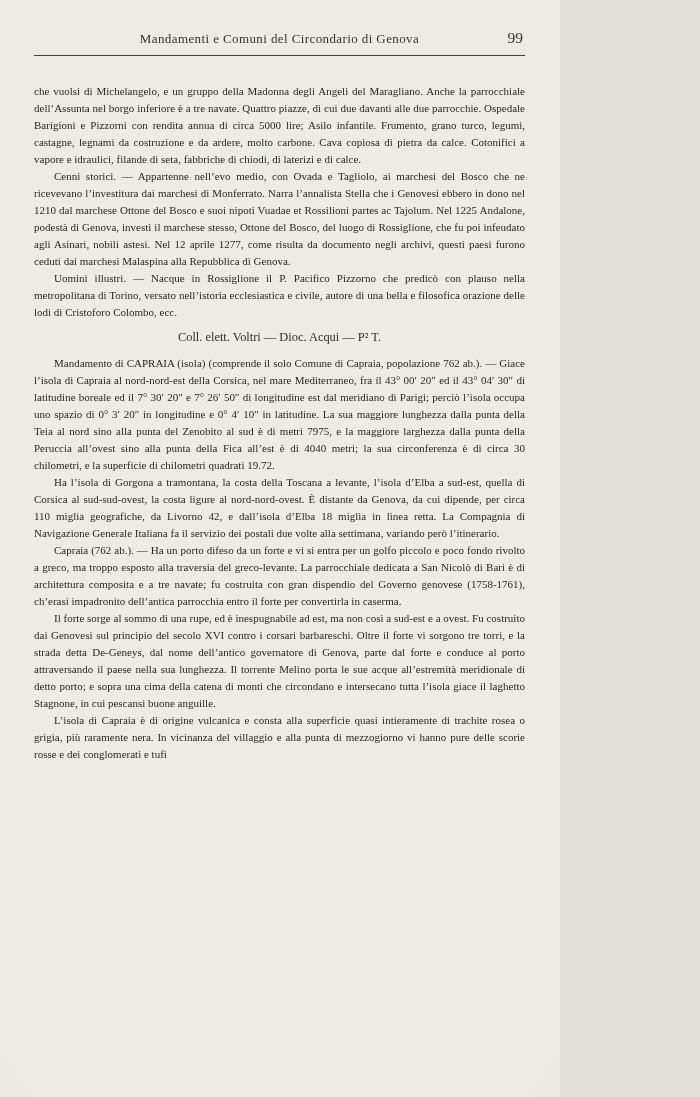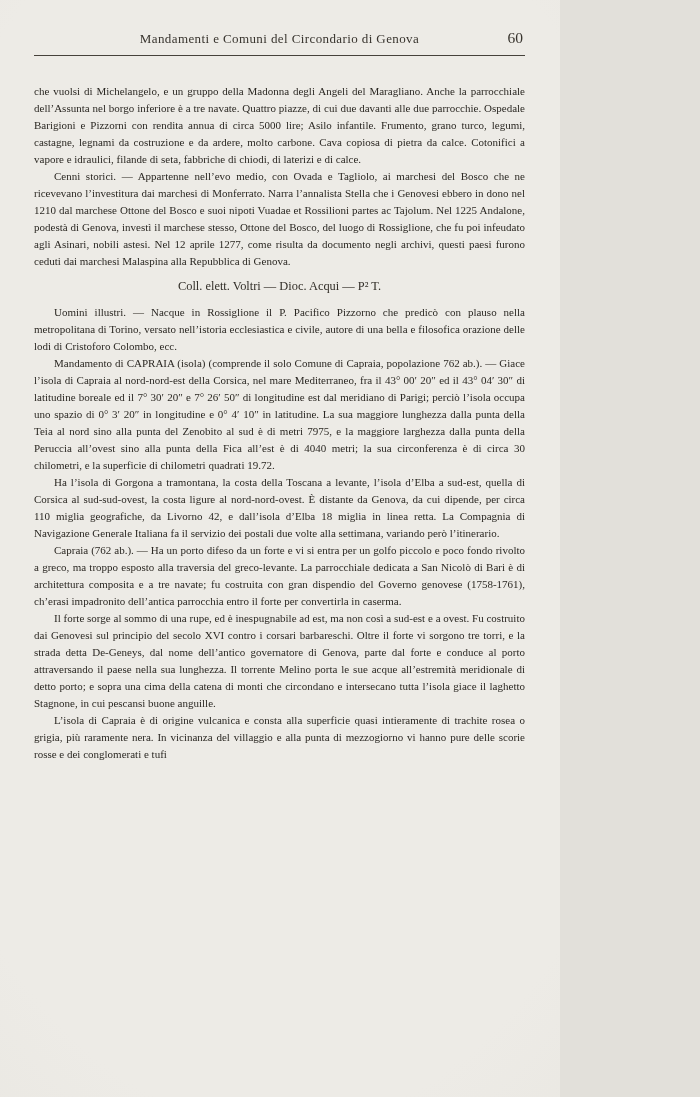--- a/index.html
+++ b/index.html
@@ -55,27 +55,27 @@
   }
   .i { }
   .b { font-weight: normal; }
 </style>
 </head>
 <body>
 
 <div class="page">
   <div class="header">
     <span class="running-title">Mandamenti e Comuni del Circondario di Genova</span>
-    <span class="page-number">60</span>
+    <span class="page-number">99</span>
   </div>
   <hr class="header-rule">
   <div class="body-text" id="page-body">
       <p class="para no-indent"><span>che vuolsi di Michelangelo, e un gruppo della Madonna degli Angeli del Maragliano. Anche la parrocchiale dell’Assunta nel borgo inferiore è a tre navate. Quattro piazze, di cui due davanti alle due parrocchie. Ospedale Barigioni e Pizzorni con rendita annua di circa 5000 lire; Asilo infantile. Frumento, grano turco, legumi, castagne, legnami da costruzione e da ardere, molto carbone. Cava copiosa di pietra da calce. Cotonifici a vapore e idraulici, filande di seta, fabbriche di chiodi, di laterizi e di calce.</span></p>
       <p class="para indent"><span class="i">Cenni storici.</span><span> — Appartenne nell’evo medio, con Ovada e Tagliolo, ai marchesi del Bosco che ne ricevevano l’investitura dai marchesi di Monferrato. Narra l’annalista Stella che i Genovesi ebbero in dono nel 1210 dal marchese Ottone del Bosco e suoi nipoti </span><span class="i">Vuadae et Rossilioni partes ac Tajolum</span><span>. Nel 1225 Andalone, podestà di Genova, investì il marchese stesso, Ottone del Bosco, del luogo di Rossiglione, che fu poi infeudato agli Asinari, nobili astesi. Nel 12 aprile 1277, come risulta da documento negli archivi, questi paesi furono ceduti dai marchesi Malaspina alla Repubblica di Genova.</span></p>
+      <p class="para indent"><span class="i">Uomini illustri.</span><span> — Nacque in Rossiglione il P. Pacifico Pizzorno che predicò con plauso nella metropolitana di Torino, versato nell’istoria ecclesiastica e civile, autore di una bella e filosofica orazione delle lodi di Cristoforo Colombo, ecc.</span></p>
       <p class="para center-note"><span>Coll. elett. Voltri — Dioc. Acqui — P² T.</span></p>
-      <p class="para indent"><span class="i">Uomini illustri.</span><span> — Nacque in Rossiglione il P. Pacifico Pizzorno che predicò con plauso nella metropolitana di Torino, versato nell’istoria ecclesiastica e civile, autore di una bella e filosofica orazione delle lodi di Cristoforo Colombo, ecc.</span></p>
       <p class="para indent"><span class="b">Mandamento di CAPRAIA (isola)</span><span> (comprende il solo Comune di Capraia, popolazione 762 ab.). — Giace l’isola di Capraia al nord-nord-est della Corsica, nel mare Mediterraneo, fra il 43° 00′ 20″ ed il 43° 04′ 30″ di latitudine boreale ed il 7° 30′ 20″ e 7° 26′ 50″ di longitudine est dal meridiano di Parigi; perciò l’isola occupa uno spazio di 0° 3′ 20″ in longitudine e 0° 4′ 10″ in latitudine. La sua maggiore lunghezza dalla </span><span class="i">punta della Teia</span><span> al nord sino alla </span><span class="i">punta del Zenobito</span><span> al sud è di metri 7975, e la maggiore larghezza dalla </span><span class="i">punta della Peruccia</span><span> all’ovest sino alla </span><span class="i">punta della Fica</span><span> all’est è di 4040 metri; la sua circonferenza è di circa 30 chilometri, e la superficie di chilometri quadrati 19.72.</span></p>
       <p class="para indent"><span>Ha l’isola di Gorgona a tramontana, la costa della Toscana a levante, l’isola d’Elba a sud-est, quella di Corsica al sud-sud-ovest, la costa ligure al nord-nord-ovest. È distante da Genova, da cui dipende, per circa 110 miglia geografiche, da Livorno 42, e dall’isola d’Elba 18 miglia in linea retta. La Compagnia di Navigazione Generale Italiana fa il servizio dei postali due volte alla settimana, variando però l’itinerario.</span></p>
       <p class="para indent"><span class="b">Capraia</span><span> (762 ab.). — Ha un porto difeso da un forte e vi si entra per un golfo piccolo e poco fondo rivolto a greco, ma troppo esposto alla traversia del greco-levante. La parrocchiale dedicata a San Nicolò di Bari è di architettura composita e a tre navate; fu costruita con gran dispendio del Governo genovese (1758-1761), ch’erasi impadronito dell’antica parrocchia entro il forte per convertirla in caserma.</span></p>
       <p class="para indent"><span>Il forte sorge al sommo di una rupe, ed è inespugnabile ad est, ma non così a sud-est e a ovest. Fu costruito dai Genovesi sul principio del secolo XVI contro i corsari barbareschi. Oltre il forte vi sorgono tre torri, e la strada detta </span><span class="i">De-Geneys</span><span>, dal nome dell’antico governatore di Genova, parte dal forte e conduce al porto attraversando il paese nella sua lunghezza. Il torrente </span><span class="i">Melino</span><span> porta le sue acque all’estremità meridionale di detto porto; e sopra una cima della catena di monti che circondano e intersecano tutta l’isola giace il laghetto </span><span class="i">Stagnone</span><span>, in cui pescansi buone anguille.</span></p>
       <p class="para indent"><span>L’isola di Capraia è di origine vulcanica e consta alla superficie quasi intieramente di trachite rosea o grigia, più raramente nera. In vicinanza del villaggio e alla punta di mezzogiorno vi hanno pure delle scorie rosse e dei conglomerati e tufi</span></p>
     </div>
 </div>
 
 </body></html>

